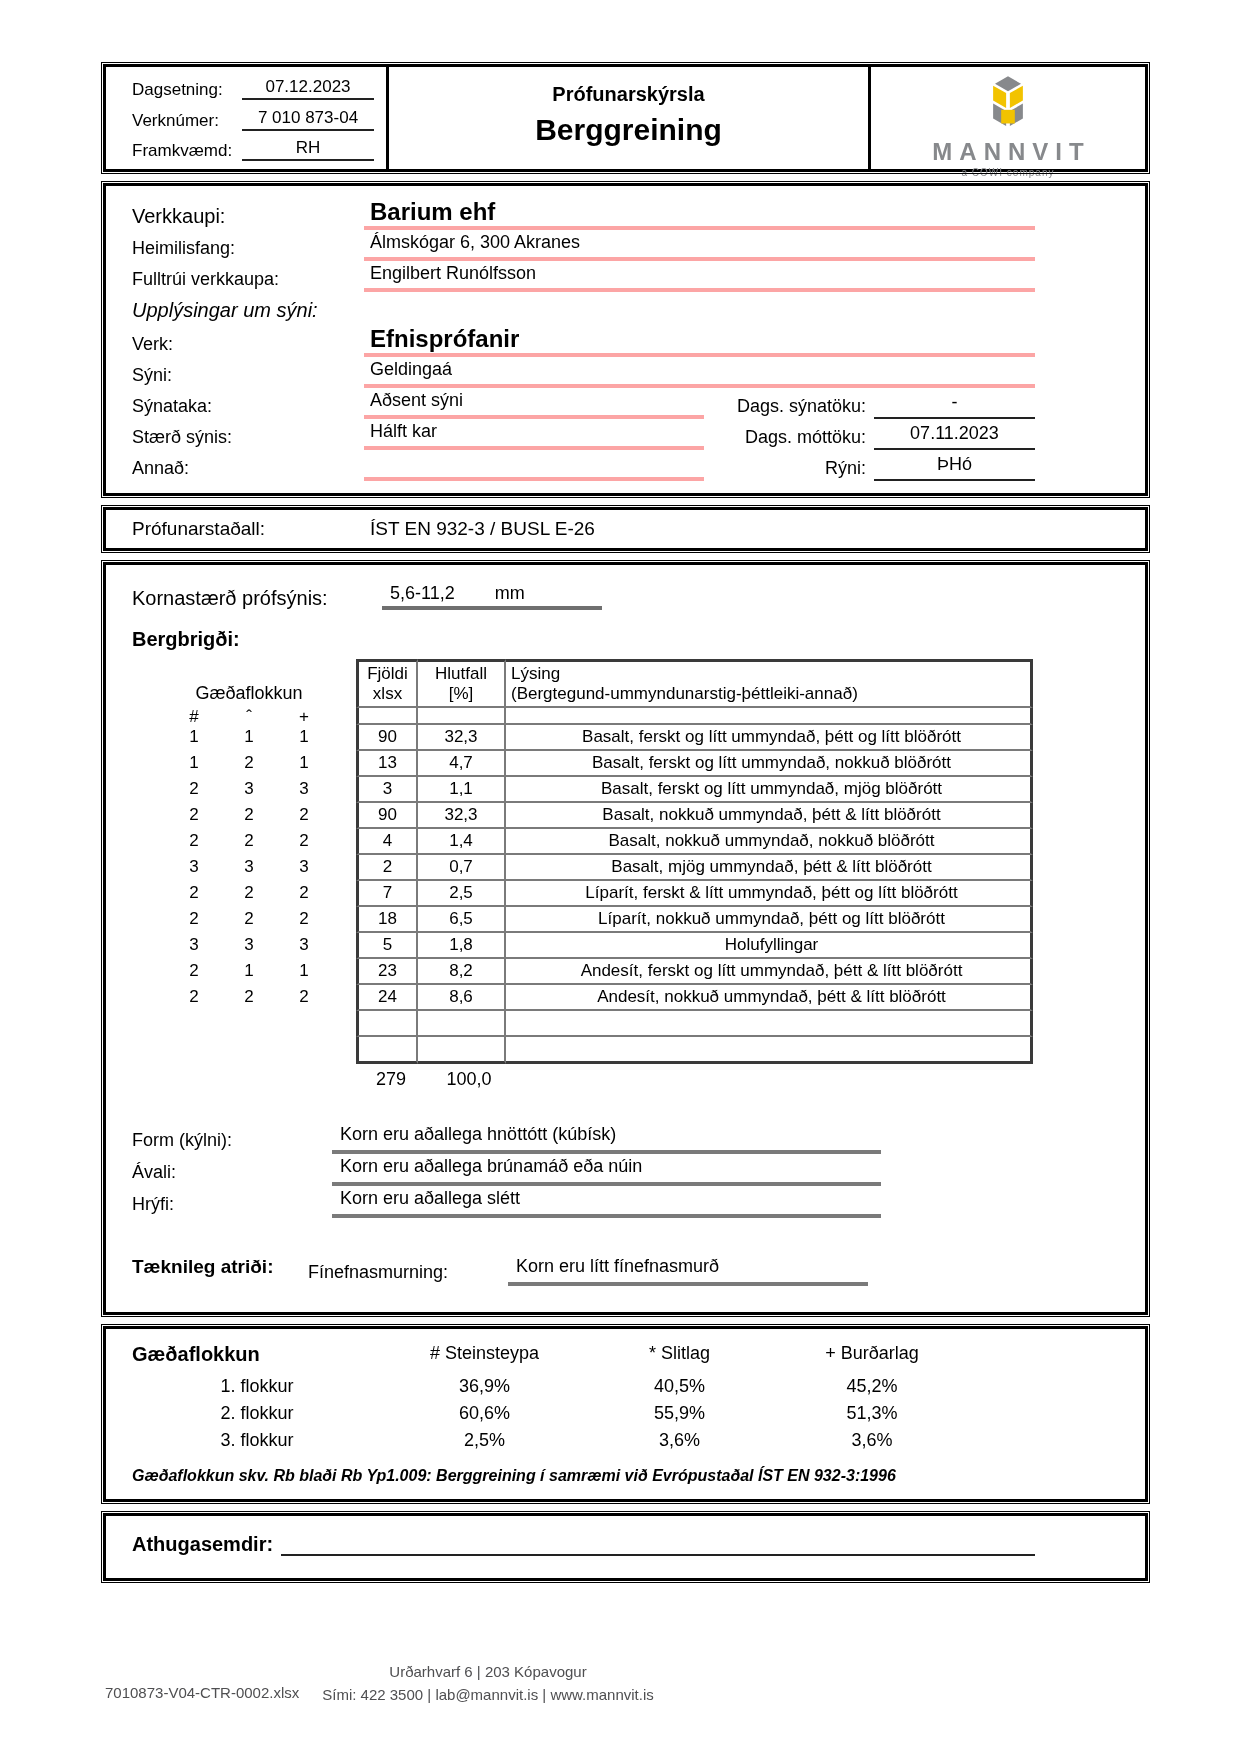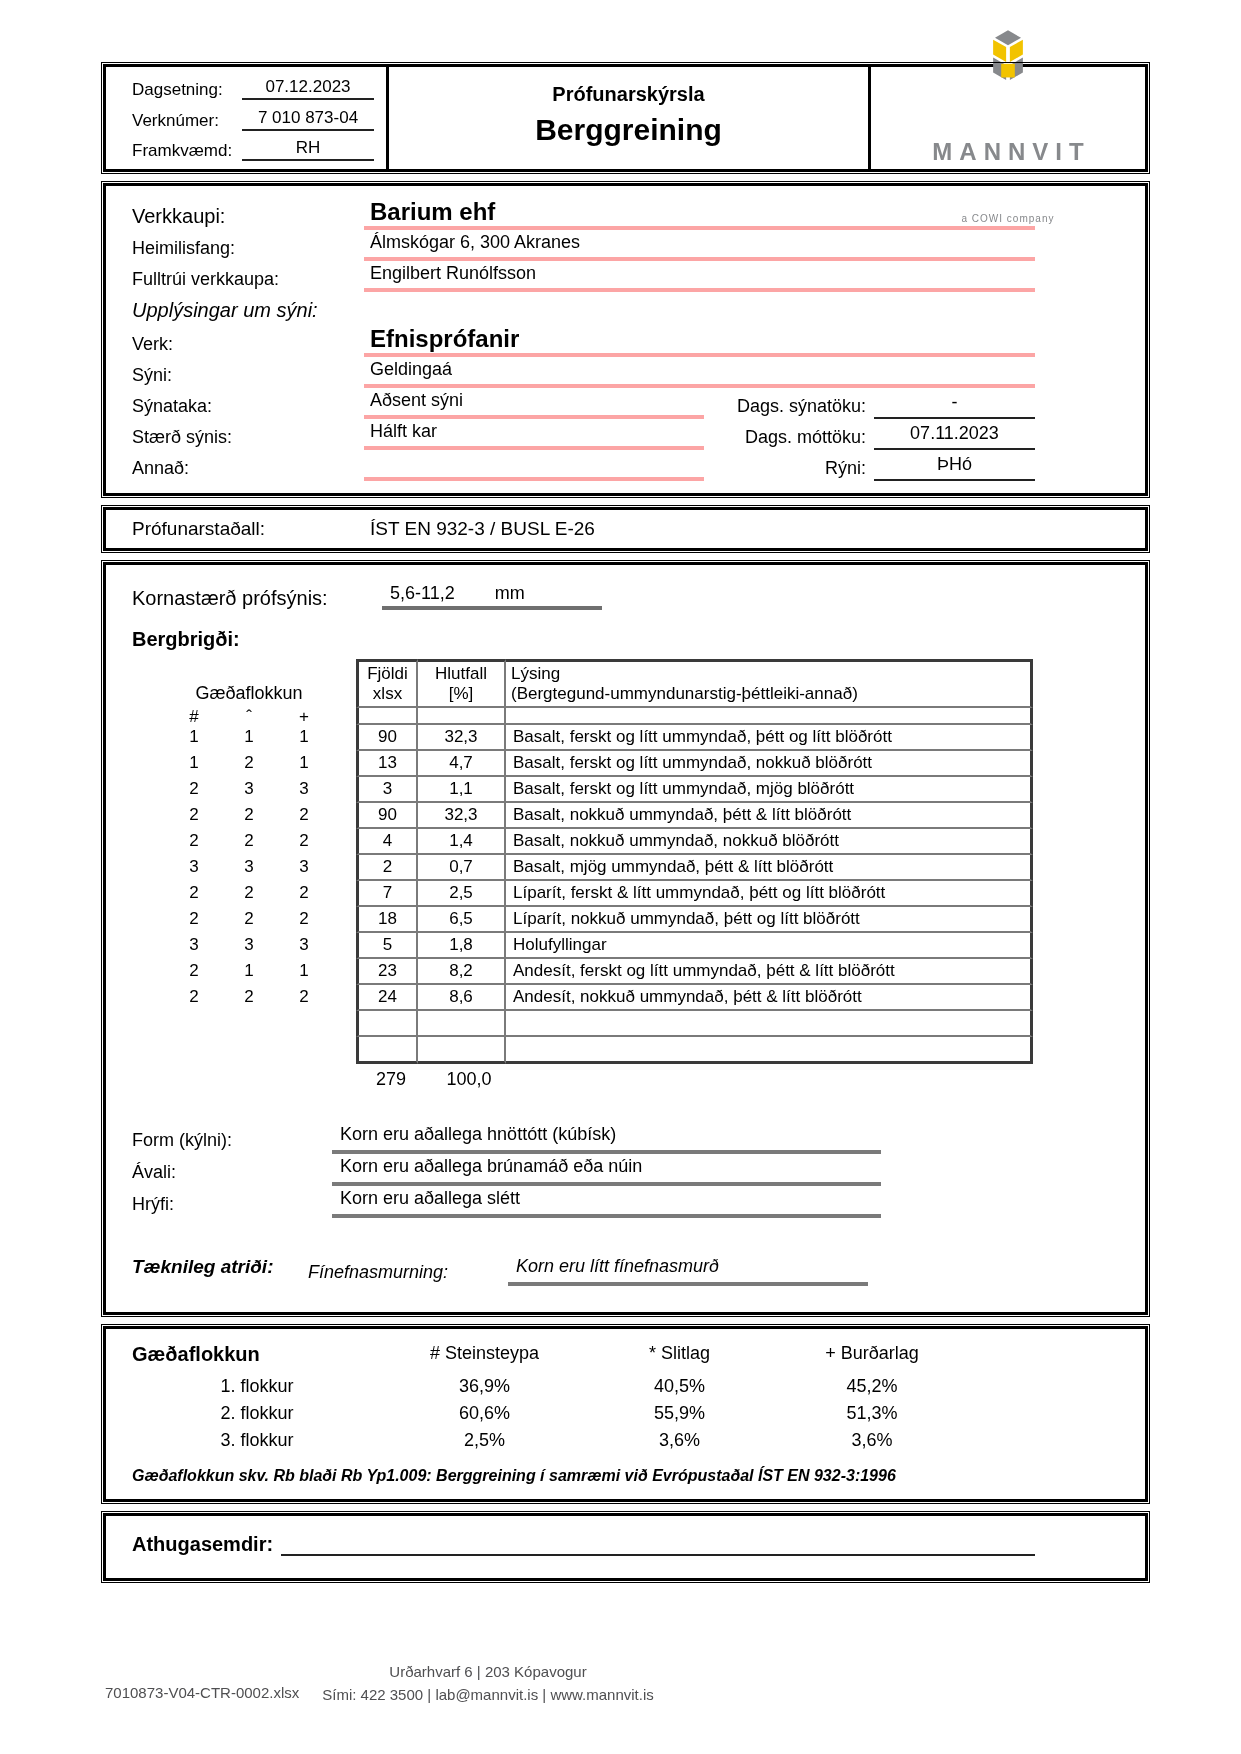--- a/index.html
+++ b/index.html
@@ -10,21 +10,21 @@
 
   
   .hbox{display:flex;height:102px;}
   .h-left{width:242px;padding:10px 12px 8px 26px;display:flex;flex-direction:column;justify-content:space-between;}
   .h-field{display:flex;align-items:flex-end;font-size:17px;}
   .h-field .fl{width:110px;}
   .h-field .fv{flex:1;text-align:center;border-bottom:2px solid #222;padding-bottom:1px;}
   .h-center{flex:1;border-left:3px solid #000;text-align:center;padding-top:16px;}
   .h-center .t1{font-size:20px;font-weight:bold;}
   .h-center .t2{font-size:30px;font-weight:bold;margin-top:7px;}
-  .h-right{width:274px;border-left:3px solid #000;display:flex;flex-direction:column;align-items:center;justify-content:center;padding-top:16px;gap:46px;}
+  .h-right{width:274px;border-left:3px solid #000;display:flex;flex-direction:column;align-items:center;justify-content:center;padding-top:16px;}
   .logo-brand{font-size:24px;font-weight:bold;letter-spacing:7px;color:#87898c;margin-top:3px;padding-left:7px;}
   .logo-tag{font-size:10px;color:#87898c;letter-spacing:1px;margin-top:1px;}
 
   
   .ibox{padding:12px 110px 12px 26px;}
   .irow{display:flex;align-items:flex-end;min-height:31px;}
   .irow .lbl{width:232px;font-size:18px;padding-bottom:2px;}
   .irow .val{flex:1;border-bottom:4px solid #fca5a5;font-size:18px;padding:0 4px 2px 6px;min-height:23px;}
   .irow.big .lbl{font-size:20px;}
   .irow.big .val{font-size:24px;font-weight:bold;padding-bottom:0;}
@@ -49,35 +49,35 @@
   .qhead{grid-column:1/4;text-align:center;font-size:18px;align-self:end;padding-bottom:4px;}
   .qsym{text-align:center;line-height:17px;}
   .qnum{text-align:center;line-height:24px;}
   .bc{border-right:2px solid #7a7a7a;border-bottom:2px solid #7a7a7a;}
   .ot{border-top:3px solid #3a3a3a;}
   .ol{border-left:3px solid #3a3a3a;}
   .or{border-right:3px solid #3a3a3a;}
   .ob{border-bottom:3px solid #3a3a3a;}
   .hc{line-height:20px;padding:2px 5px 0;height:42px;}
   .hc.ctr{text-align:center;}
-  .cell{line-height:24px;height:24px;}
+  .cell{line-height:24px;height:24px;text-align:center;}
   .cnt,.pct{text-align:center;}
   .desc{padding-left:7px;white-space:nowrap;overflow:hidden;}
   .nrw{height:15px;}
   .trow,.rows-host{display:contents;}
   .totals{display:flex;margin-left:226px;margin-top:5px;font-size:18px;}
   .totals .tc{width:66px;text-align:center;}
   .totals .tp{width:90px;text-align:center;}
 
   .shape{display:flex;margin-top:32px;}
   .shape .sl{width:176px;font-size:19px;font-weight:bold;padding-top:2px;}
   .srow{display:flex;align-items:flex-end;min-height:32px;}
   .srow .ssub{width:200px;font-size:18px;padding-bottom:3px;}
   .srow .sval{width:537px;border-bottom:4px solid #7a7a7a;font-size:18px;padding:0 4px 3px 8px;min-height:23px;}
-  .tech{margin-top:36px;font-style:italic;}
+  .tech{margin-top:36px;}
   .tech .sval{width:348px;}
 
   
   .qbox{padding:14px 0 14px 26px;}
   .qgrid{display:grid;grid-template-columns:250px 205px 185px 200px;font-size:18px;row-gap:6px;}
   .qtitle{font-size:20px;font-weight:bold;}
   .qcolh{text-align:center;font-size:18px;}
   .qc{text-align:center;}
   .qrows{margin-top:10px;}
   .qfoot{font-size:16px;font-style:italic;font-weight:bold;margin-top:16px;}

